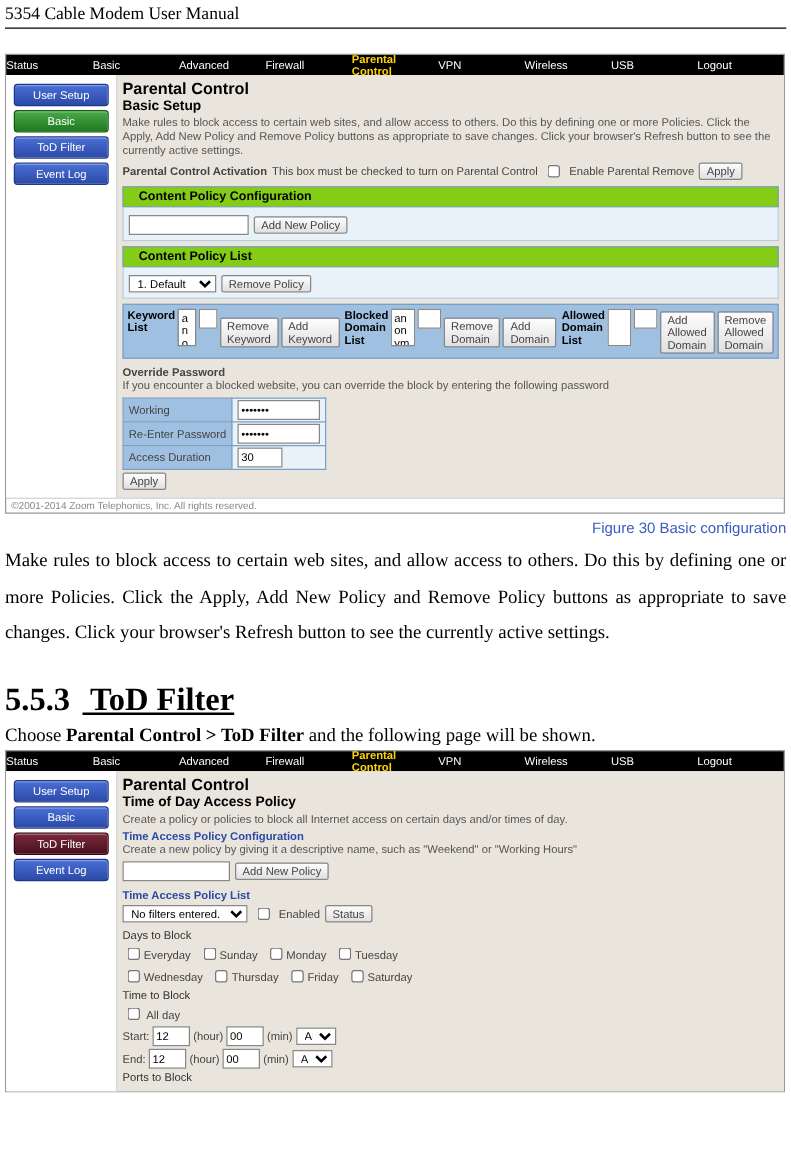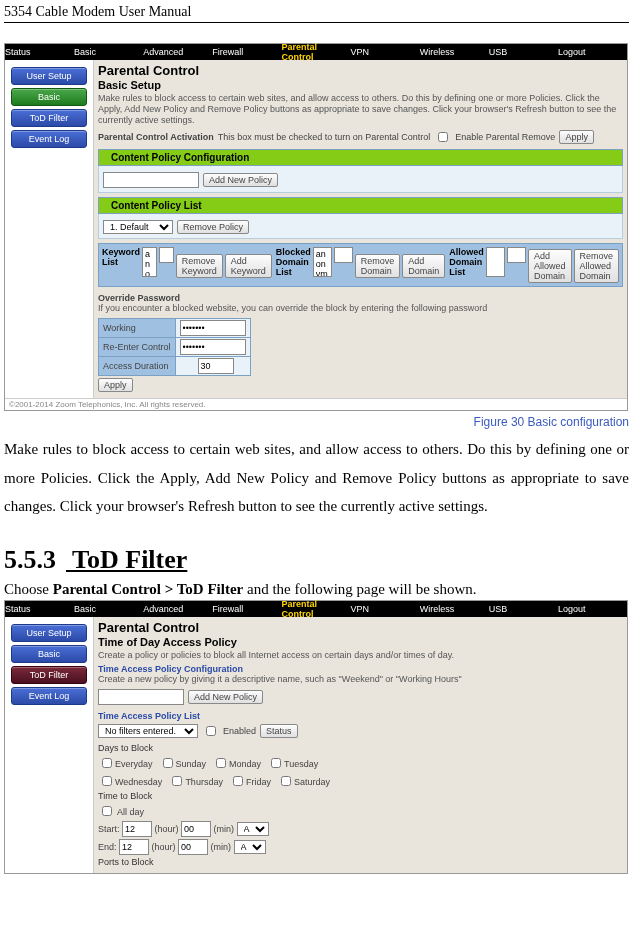--- a/index.html
+++ b/index.html
@@ -286,26 +286,26 @@
       <div style="margin-top:6px">
         <b>Override Password</b>
         <div class="blurb">If you encounter a blocked website, you can override the block by entering the following password</div>
         <table class="pwtab">
           <tbody>
               <tr>
                 <td>Working</td>
               <td class="v"><input type="text" class="tiny" style="width: 60px;" value="•••••••"></td>
               </tr>
           <tr>
-                <td>Re-Enter Control</td>
+                <td>Re-Enter Password</td>
               <td class="v"><input type="text" class="tiny" style="width: 60px;" value="•••••••"></td>
               </tr>
           <tr>
                 <td>Access Duration</td>
-              <td class="v"><input type="text" class="tiny" style="width: 30px; margin-left: 18px;" value="30"></td>
+              <td class="v"><input type="text" class="tiny" style="width: 30px;" value="30"></td>
               </tr>
         </tbody>
           </table>
         <div class="row">
             <span class="btn">Apply</span>
           </div>
       </div>
     </div>
   </div>
   <div class="footer-copy">©2001-2014 Zoom Telephonics, Inc. All rights reserved.</div>

